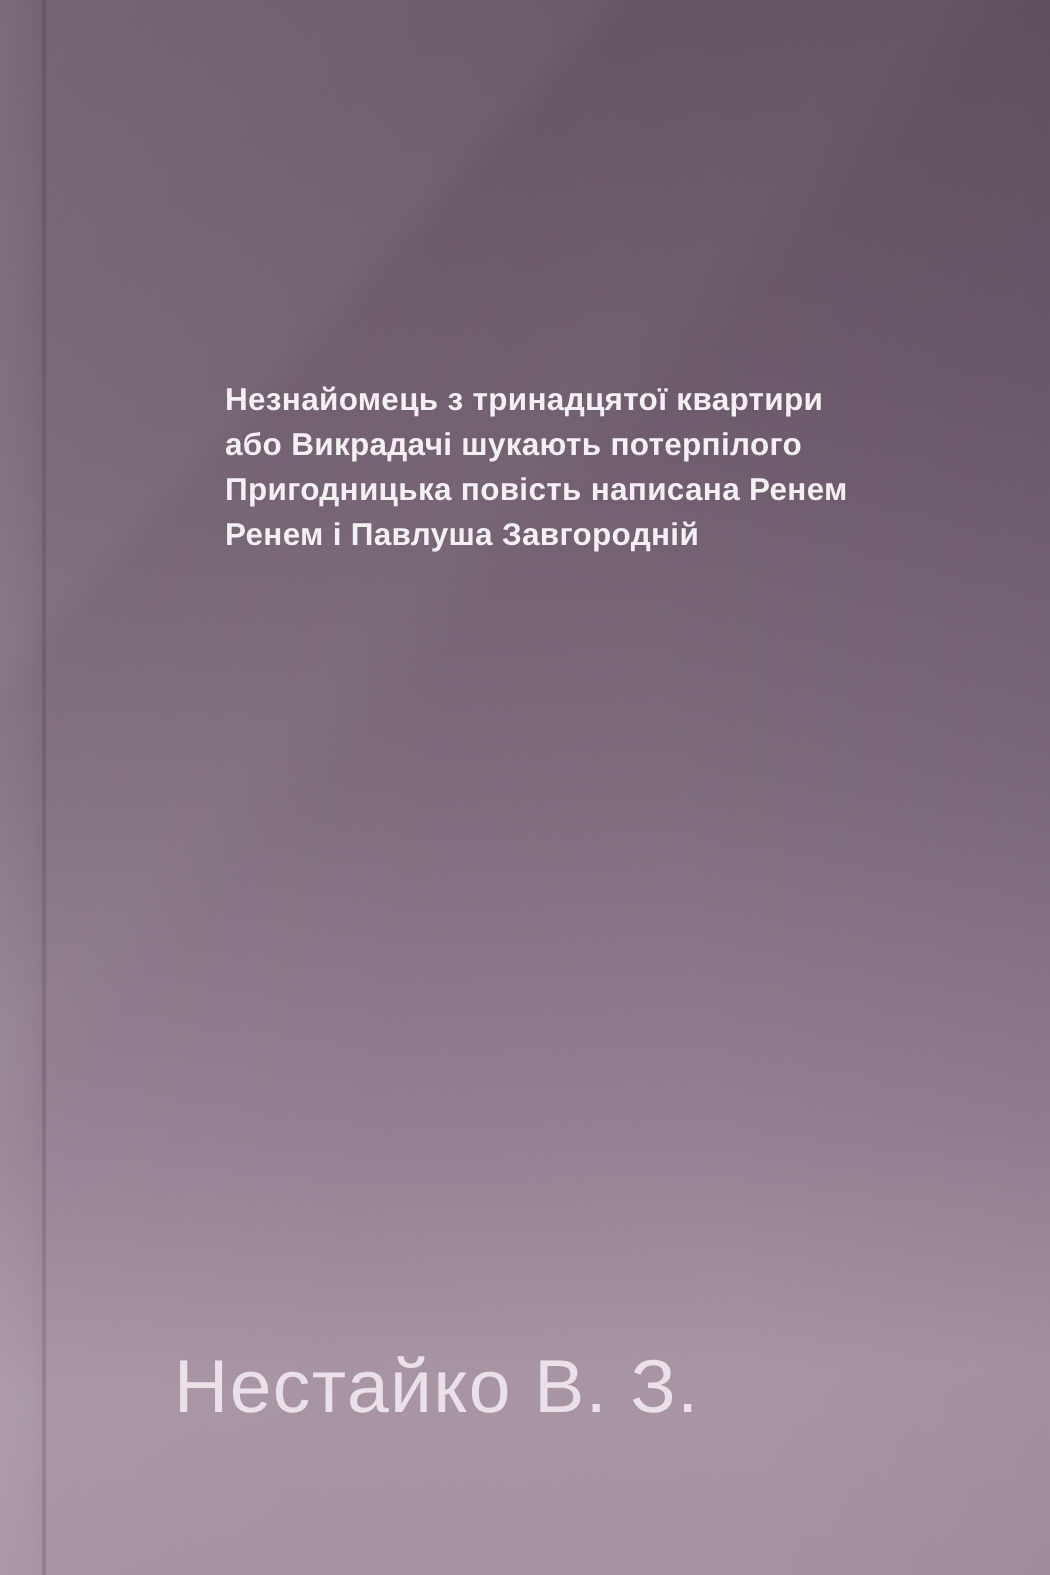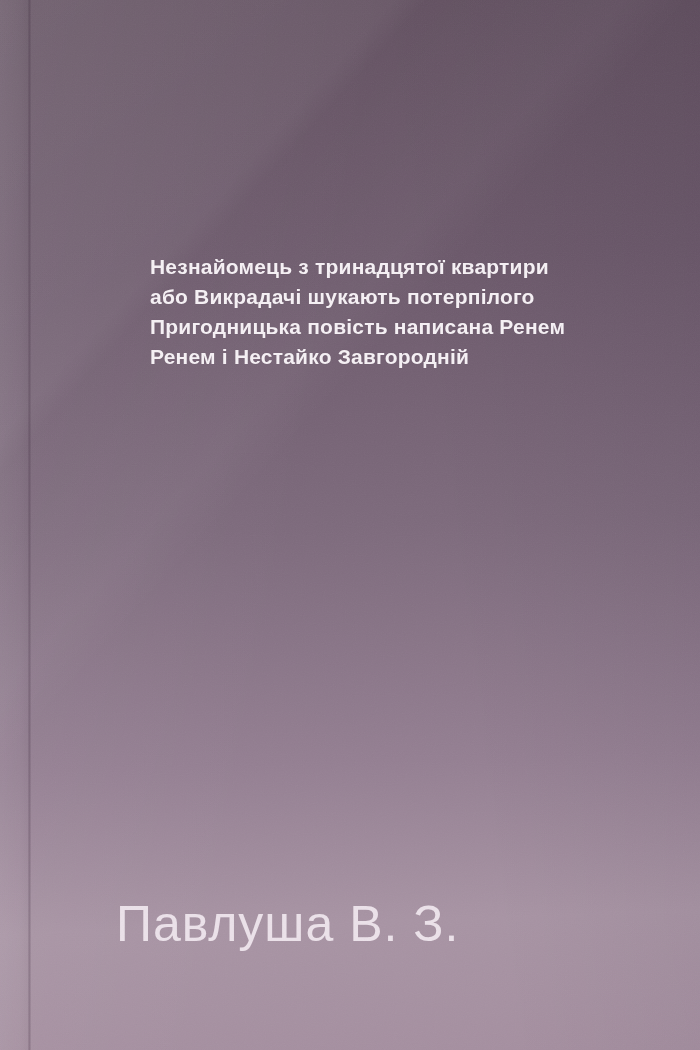--- a/index.html
+++ b/index.html
@@ -113,24 +113,24 @@
 
   <div class="cover-sheen"></div>
 
   <div class="spine-strip"></div>
   <div class="spine-crease"></div>
 
   <div class="title-block">
     <div class="title-line">Незнайомець з тринадцятої квартири</div>
     <div class="title-line">або Викрадачі шукають потерпілого</div>
     <div class="title-line">Пригодницька повість написана Ренем</div>
-    <div class="title-line">Ренем і Нестайко Завгородній</div>
+    <div class="title-line">Ренем і Павлуша Завгородній</div>
   </div>
 
-  <div class="author-name">Павлуша В. З.</div>
+  <div class="author-name">Нестайко В. З.</div>
 
   <svg class="grain-overlay" xmlns="http://www.w3.org/2000/svg">
     <filter id="grain">
       <feTurbulence type="fractalNoise" baseFrequency="0.9" numOctaves="2" stitchTiles="stitch"></feTurbulence>
       <feColorMatrix type="saturate" values="0"></feColorMatrix>
     </filter>
     <rect width="100%" height="100%" filter="url(#grain)"></rect>
   </svg>
 
 </div>

